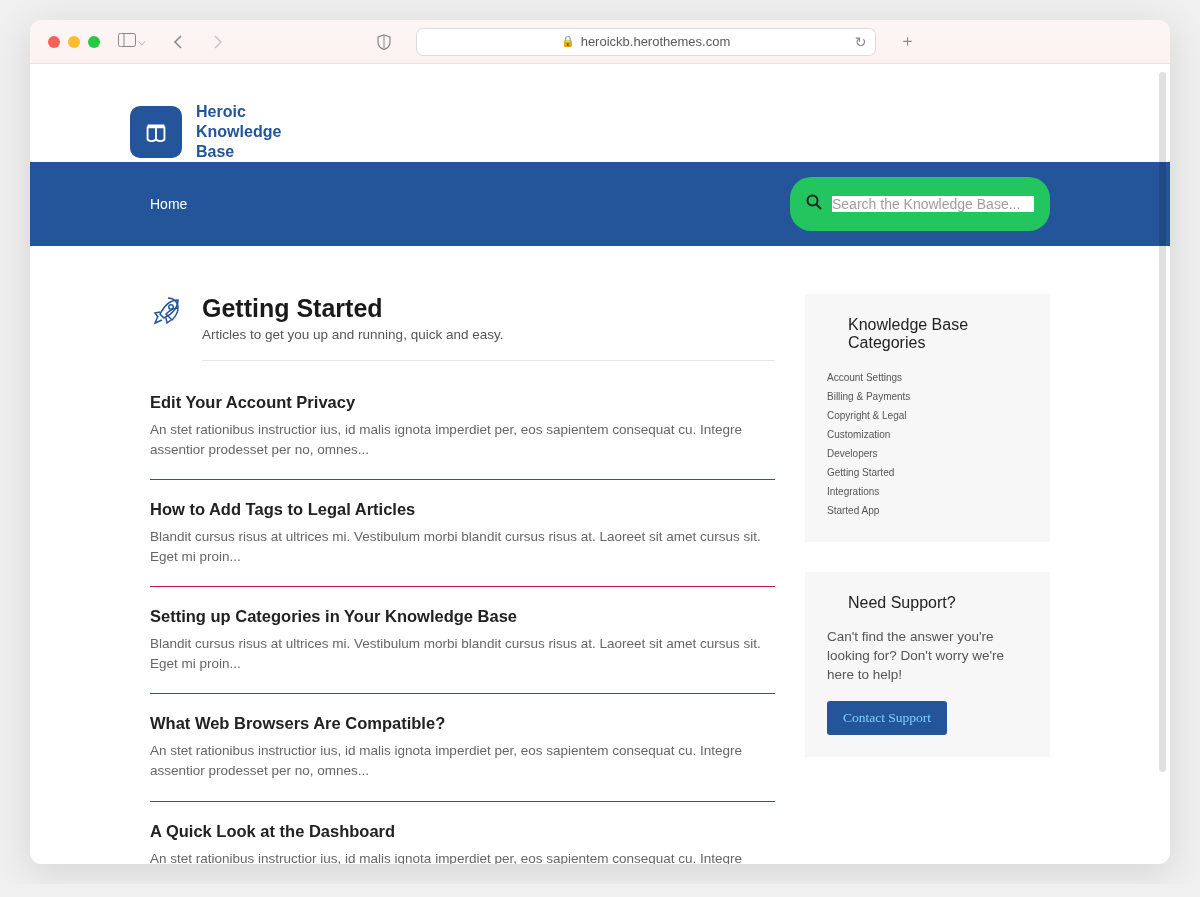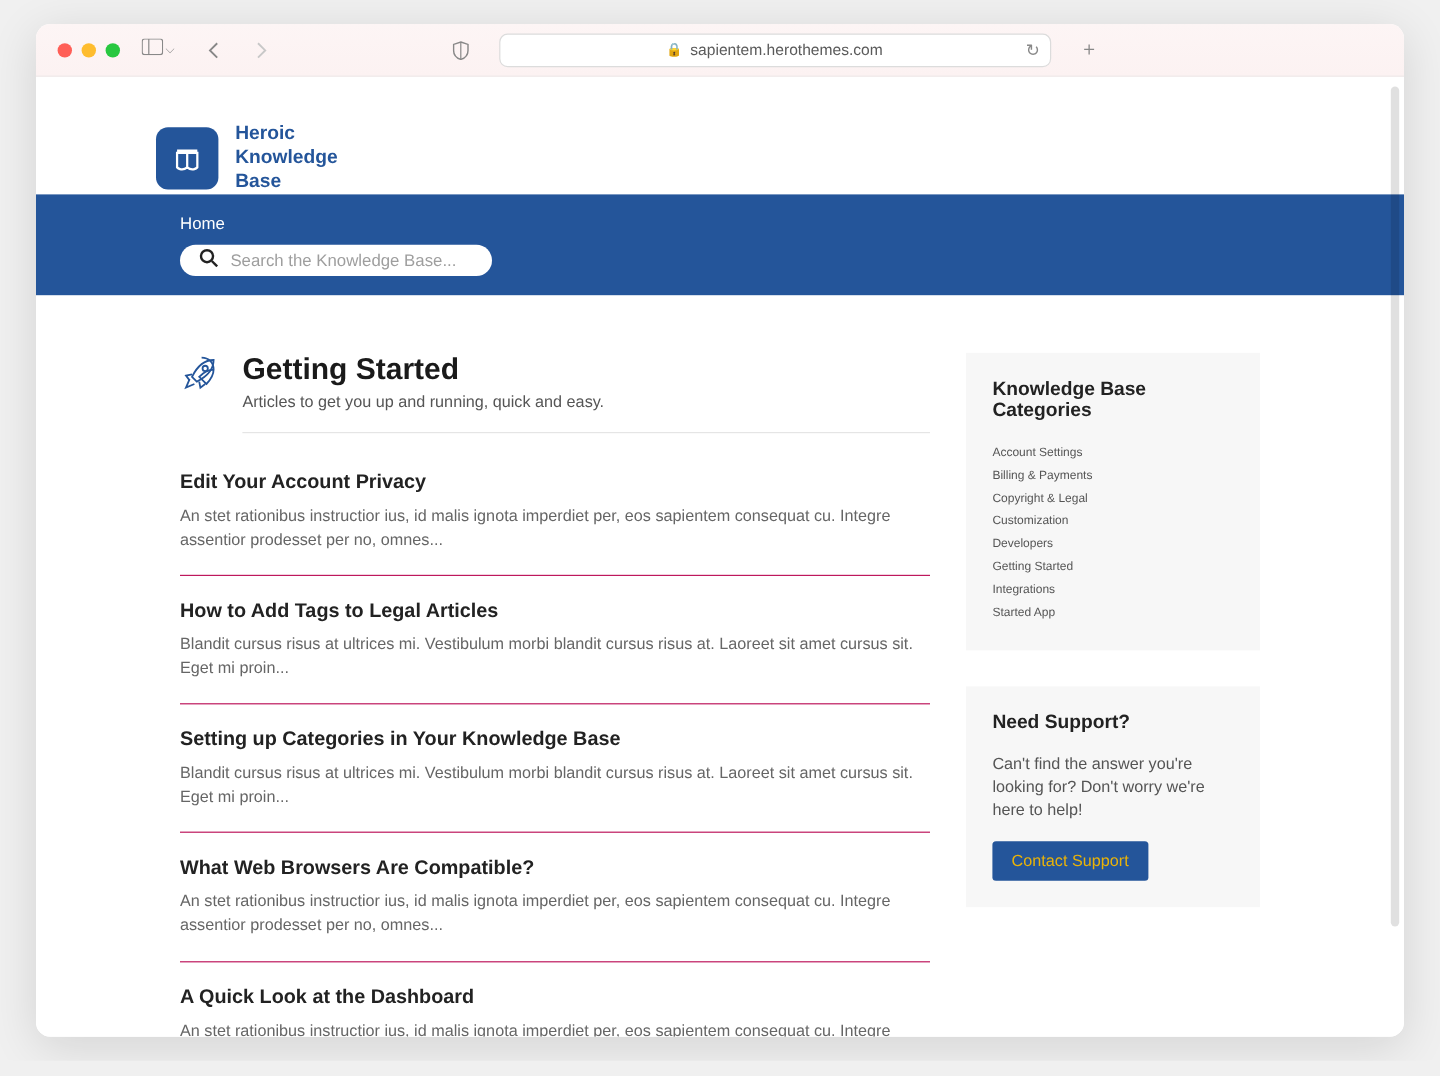--- a/index.html
+++ b/index.html
@@ -94,29 +94,29 @@
     color: #24559a;
     font-weight: 600;
     font-size: 16px;
     line-height: 1.25;
   }
 
   .blue-bar {
     background: #24559a;
     height: 84px;
     display:flex;
-    padding: 16px 120px;
+    align-items:center;
+    padding: 0 120px;
     justify-content: space-between;
-    flex-direction: column;
   }
   .breadcrumb { color: #fff; font-size: 14px; }
   .search-wrap {
     width: 260px;
-    height: 26px;
-    background: #ffffff;
+    height: 54px;
+    background: #22c55e;
     border-radius: 21px;
     display:flex;
     align-items:center;
     padding: 0 16px;
     gap: 10px;
   }
   .search-wrap svg { width:16px; height:16px; fill:#222; }
   .search-wrap input {
     border:none; outline:none;
     font-size: 14px;
@@ -142,31 +142,32 @@
     border-bottom: 1px solid #be185d;
   }
   .article h3 { font-size:16.5px; font-weight:600; color:#222; margin-bottom:8px; }
   .article p { font-size:13.5px; color:#666; line-height:1.45; }
 
   .sidebar { width: 245px; display:flex; flex-direction:column; gap:30px; }
   .side-card {
     background: #f7f7f7;
     padding: 22px 22px;
   }
-  .side-card h3 { font-size:16px; font-weight:700; color:#222; margin-bottom:16px; }
+  .side-card h3 { font-size:16px; font-weight:400; color:#222; margin-bottom:16px;margin-left:21px; }
   .cat-list { list-style:none; }
   .cat-list li { font-size:10px; color:#555; padding:4px 0; }
   .support-text { font-size:13.5px; color:#555; line-height:1.4; margin-bottom:16px; }
   .contact-btn {
     display:inline-block;
     background: #24559a;
-    color:#eab308;
+    color:#7dd3fc;
     padding: 9px 16px;
     font-size:13.5px;
     border-radius:3px;
+    font-family:Liberation Serif, serif;
   }
 </style>
 </head>
 <body>
 
 <div class="browser-window">
 
   <div class="browser-chrome">
     <div class="traffic-lights">
       <div class="tl red"></div>
@@ -195,21 +196,21 @@
       </span>
     </div>
     <span class="toolbar-btn shield-btn">
       <svg width="14" height="16" viewBox="0 0 14 16">
           <path d="M7 1 L13 3 V8 C13 12 10 14.5 7 15.5 C4 14.5 1 12 1 8 V3 Z" fill="none" stroke="#888" stroke-width="1.2"></path>
           <line x1="7" y1="1" x2="7" y2="15.5" stroke="#888" stroke-width="1"></line>
         </svg>
     </span>
     <div class="url-bar">
       <span class="lock">🔒</span>
-      <span>sapientem.herothemes.com</span>
+      <span>heroickb.herothemes.com</span>
       <span class="refresh-btn">↻</span>
     </div>
     <span class="toolbar-btn add-tab">＋</span>
   </div>
 
   <div class="viewport">
     <div class="scroll-track"></div>
 
     <div class="site-header">
       <div class="logo-block">

